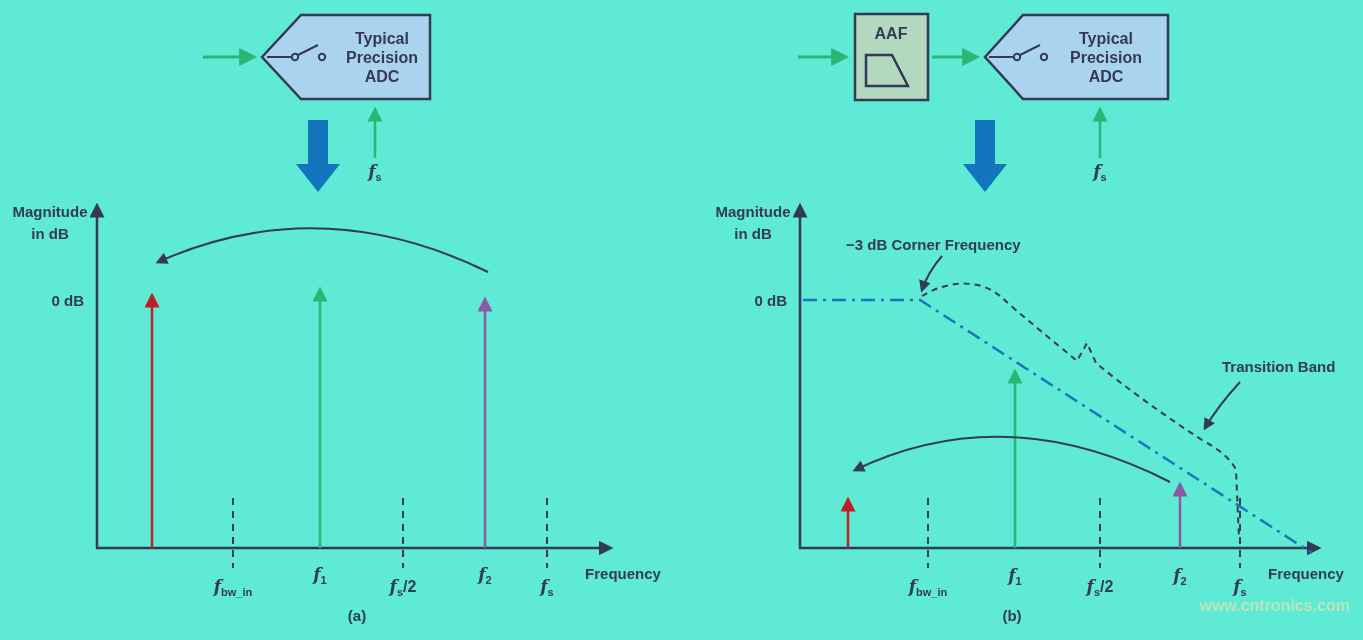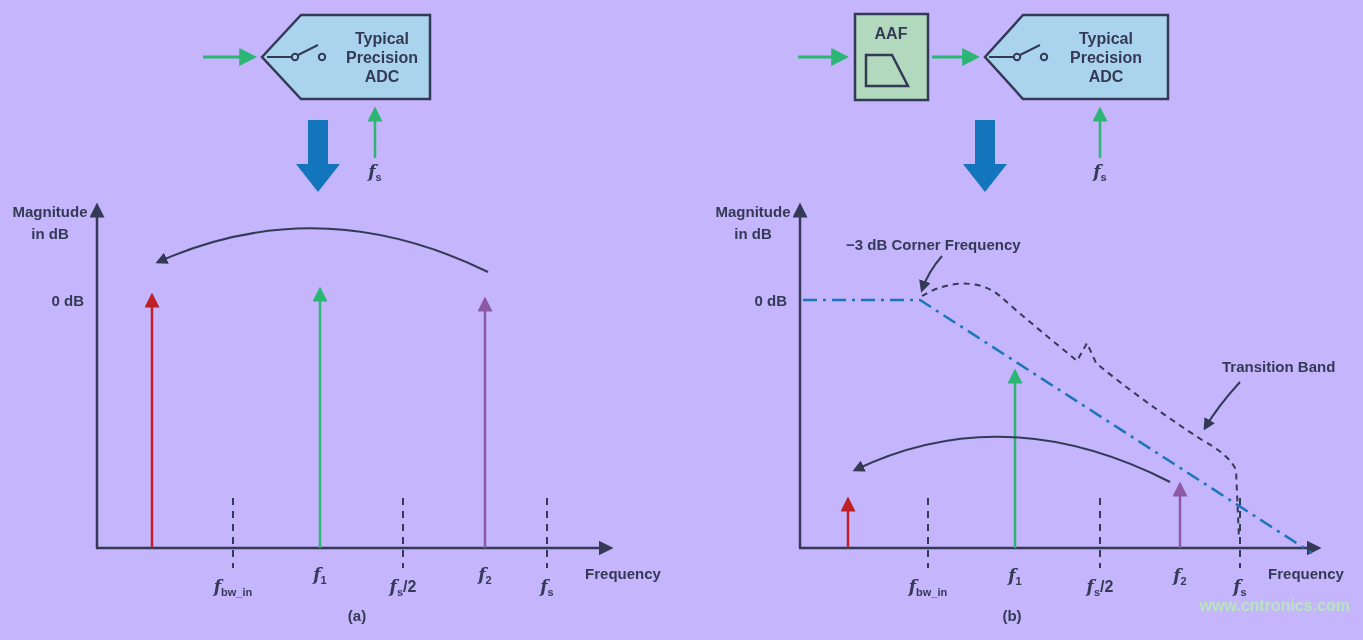--- a/index.html
+++ b/index.html
@@ -1,16 +1,16 @@
 <!DOCTYPE html>
 <html><head>
 <meta charset="utf-8">
 <style>
   html,body{margin:0;padding:0;background:#ffffff;}
-  #stage{position:relative;width:1363px;height:640px;background:#c4b5fd;overflow:hidden;}
+  #stage{position:relative;width:1363px;height:640px;background:#5eead4;overflow:hidden;}
   svg{display:block;}
   .t{font-family:"Liberation Sans",sans-serif;font-weight:700;fill:#343a55;}
   .s15{font-size:15px}
   .s16{font-size:16px}
   .fvar{font-family:"DejaVu Serif",serif;font-style:italic;font-weight:700;font-size:17px;fill:#343a55;}
   .fsub{font-family:"Liberation Sans",sans-serif;font-weight:700;font-size:11px;fill:#343a55;}
   .wm{font-family:"Liberation Sans",sans-serif;font-weight:700;font-size:16px;fill:#b9e5bb;}
 </style>
 </head>
 <body>

